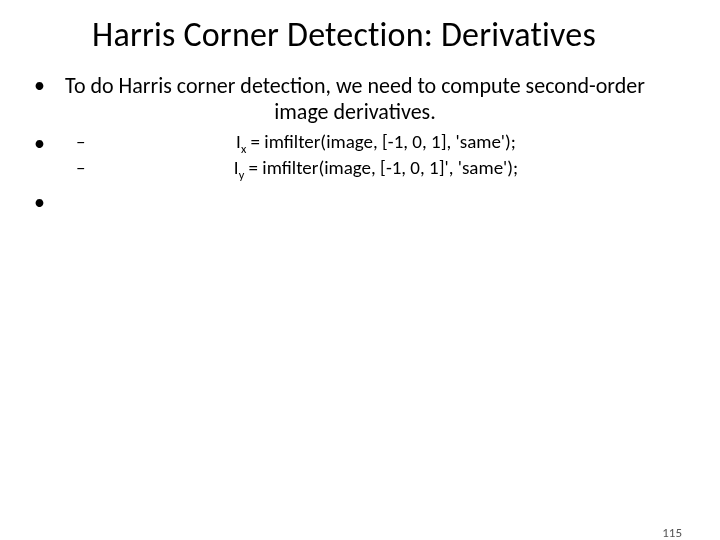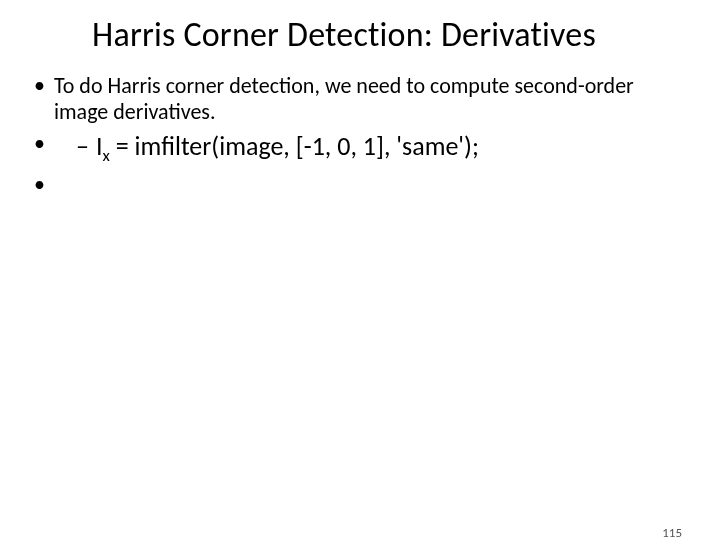--- a/index.html
+++ b/index.html
@@ -29,39 +29,40 @@
   }
   .body {
     padding: 18px 32px 0 32px;
     font-size: 22px;
     line-height: 1.18;
   }
   ul.top {
     list-style: none;
     margin: 0;
     padding: 0;
+    text-align: center;
   }
   ul.top > li {
     position: relative;
     padding-left: 22px;
     margin-bottom: 4px;
   }
   ul.top > li::before {
     content: "•";
     position: absolute;
     left: 2px;
     top: 0;
     font-size: 22px;
     line-height: 1.18;
   }
   ul.sub {
     list-style: none;
     margin: 6px 0 10px 0;
     padding: 0 0 0 22px;
-    font-size: 26px;
+    font-size: 19px;
   }
   ul.sub > li {
     position: relative;
     padding-left: 20px;
     margin-bottom: 4px;
   }
   ul.sub > li::before {
     content: "–";
     position: absolute;
     left: 0;
@@ -91,20 +92,23 @@
   <div class="title">Harris Corner Detection: Derivatives</div>
 
   <div class="body">
     <ul class="top">
       <li>To do Harris corner detection, we need to compute second-order image derivatives.</li>
       <li>
         <ul class="sub">
           <li>
             <span>I</span><span class="subscript">x</span><span> = imfilter(image, [-1, 0, 1], 'same');</span>
           </li>
+          <li>
+            <span>I</span><span class="subscript">y</span><span> = imfilter(image, [-1, 0, 1]', 'same');</span>
+          </li>
         </ul>
       </li>
       <li>
         <ul class="sub">
         </ul>
       </li>
     </ul>
   </div>
 
   <div class="pagenum">115</div>

